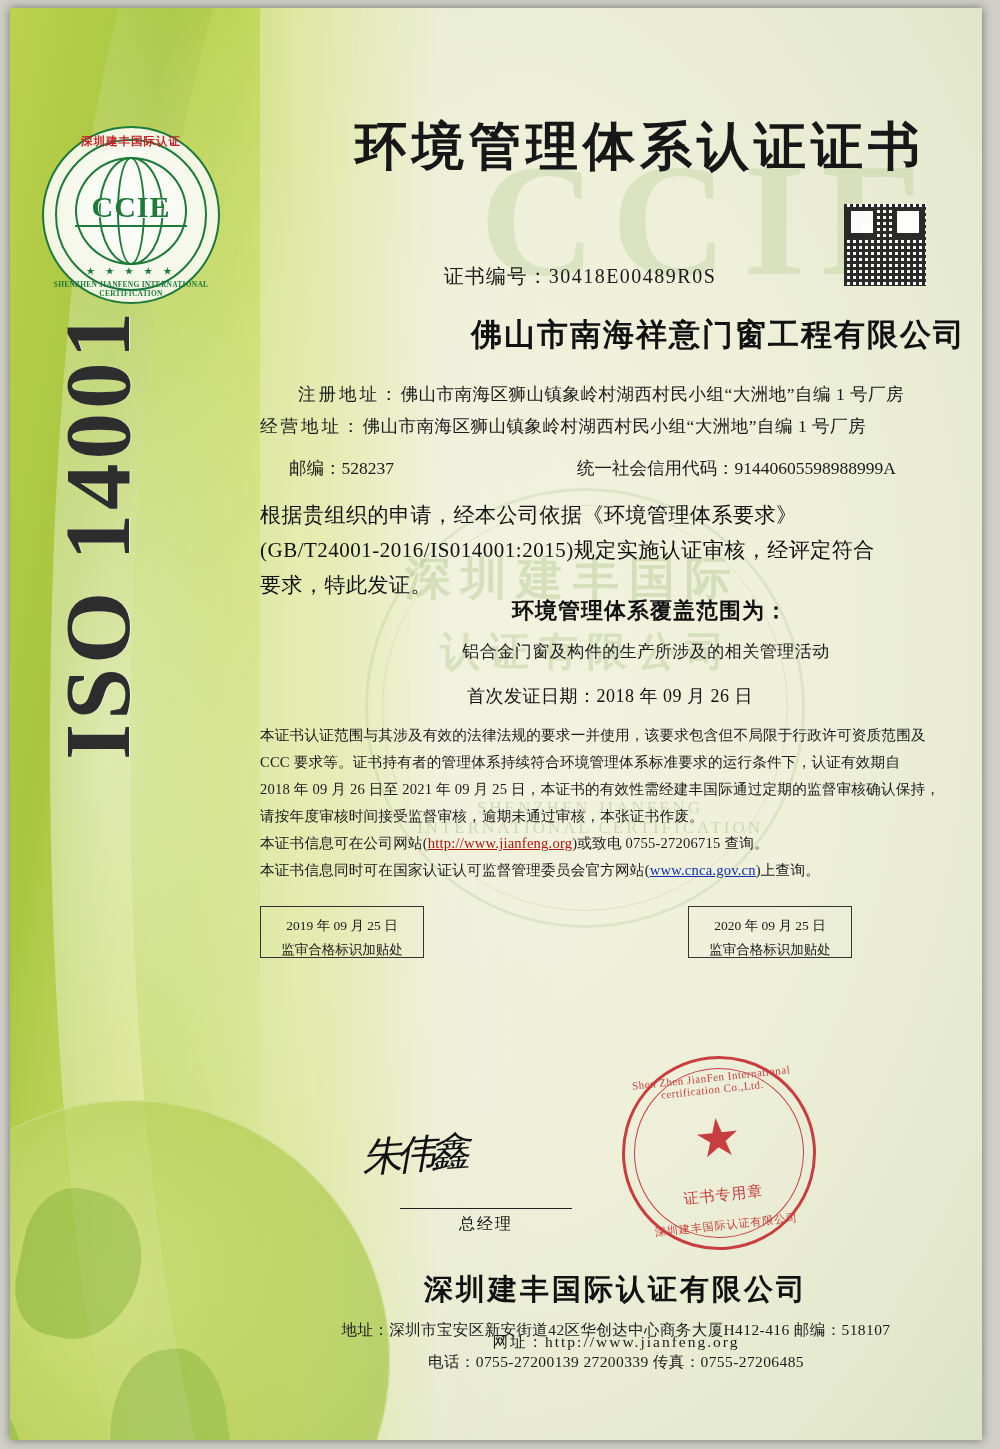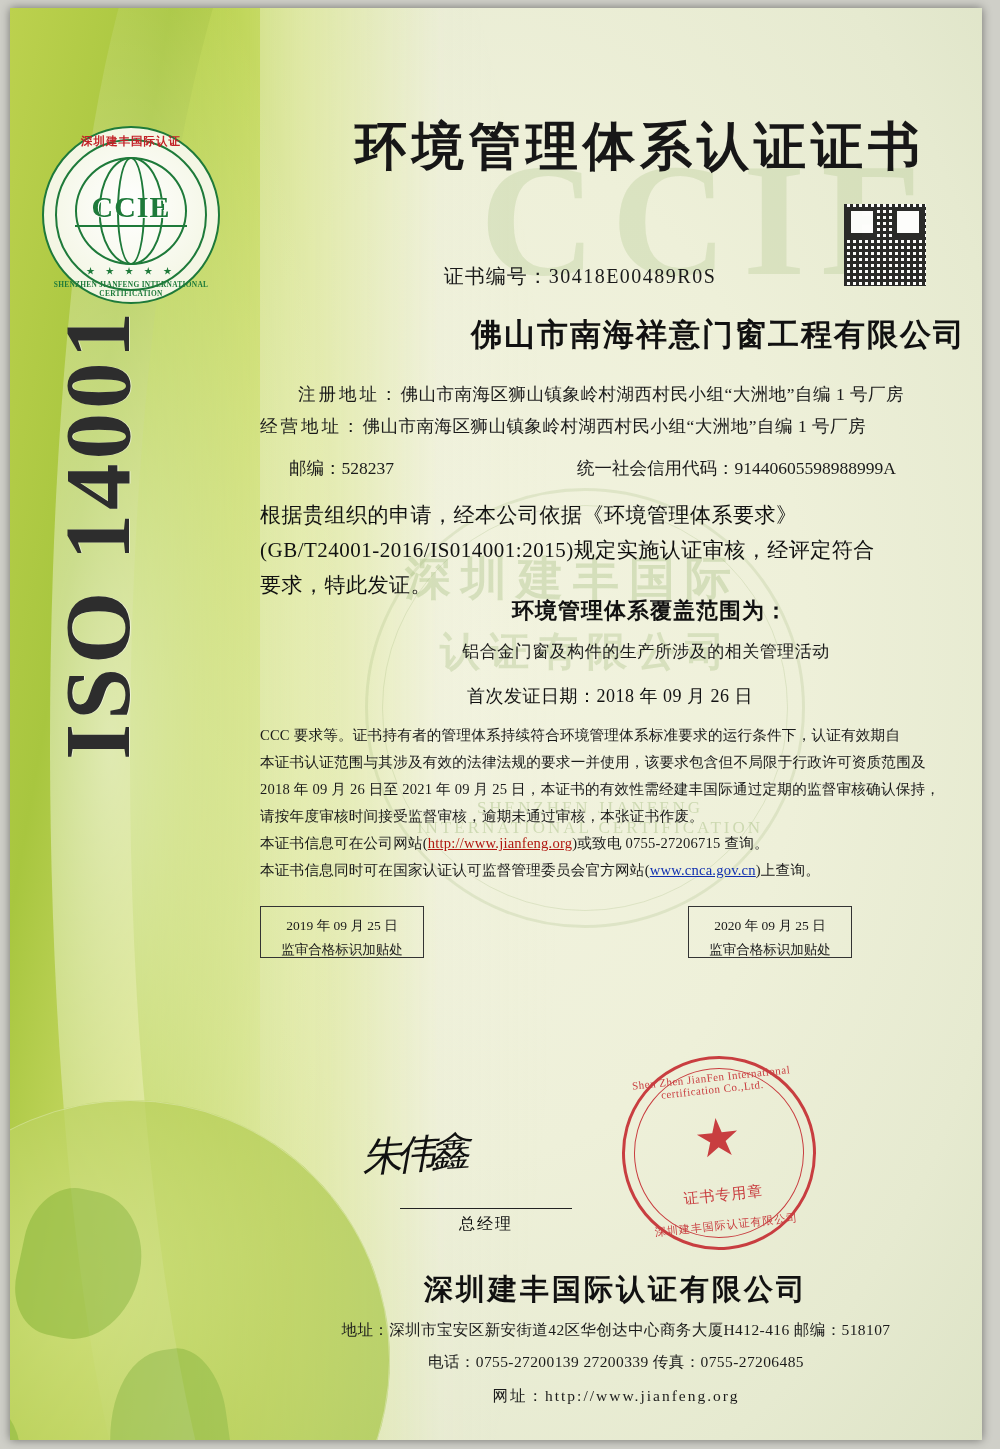--- a/index.html
+++ b/index.html
@@ -504,21 +504,21 @@
     position: absolute;
     left: 250px;
     width: 712px;
     text-align: center;
     font-size: 15.5px;
     color: #1a1a1a;
     letter-spacing: 0.4px;
   }
   .f1 { top: 1312px; }
   .f2 { top: 1344px; }
-  .f3 { top: 1378px; font-family: "Liberation Serif", serif; letter-spacing: 2px; }
+  .f3 { top: 1324px; font-family: "Liberation Serif", serif; letter-spacing: 2px; }
 </style>
 </head>
 <body>
 
 <div class="page">
   <div class="paper">
 
     <div class="greenband">
       <div class="band-curve"></div>
     </div>
@@ -578,22 +578,22 @@
       <div>根据贵组织的申请，经本公司依据《环境管理体系要求》</div>
       <div>(GB/T24001-2016/IS014001:2015)规定实施认证审核，经评定符合</div>
       <div>要求，特此发证。</div>
     </div>
 
     <div class="scope-title">环境管理体系覆盖范围为：</div>
     <div class="scope-body">铝合金门窗及构件的生产所涉及的相关管理活动</div>
     <div class="firstissue">首次发证日期：2018 年 09 月 26 日</div>
 
     <div class="fineprint">
+      <div>本证书认证范围与其涉及有效的法律法规的要求一并使用，该要求包含但不局限于行政许可资质范围及</div>
       <div>CCC 要求等。证书持有者的管理体系持续符合环境管理体系标准要求的运行条件下，认证有效期自</div>
-      <div>本证书认证范围与其涉及有效的法律法规的要求一并使用，该要求包含但不局限于行政许可资质范围及</div>
       <div>2018 年 09 月 26 日至 2021 年 09 月 25 日，本证书的有效性需经建丰国际通过定期的监督审核确认保持，</div>
       <div>请按年度审核时间接受监督审核，逾期未通过审核，本张证书作废。</div>
       <div>
         <span>本证书信息可在公司网站(</span><a class="lnk" href="#">http://www.jianfeng.org</a><span>)或致电 0755-27206715 查询。</span>
       </div>
       <div>
         <span>本证书信息同时可在国家认证认可监督管理委员会官方网站(</span><a class="lnk2" href="#">www.cnca.gov.cn</a><span>)上查询。</span>
       </div>
     </div>
 

